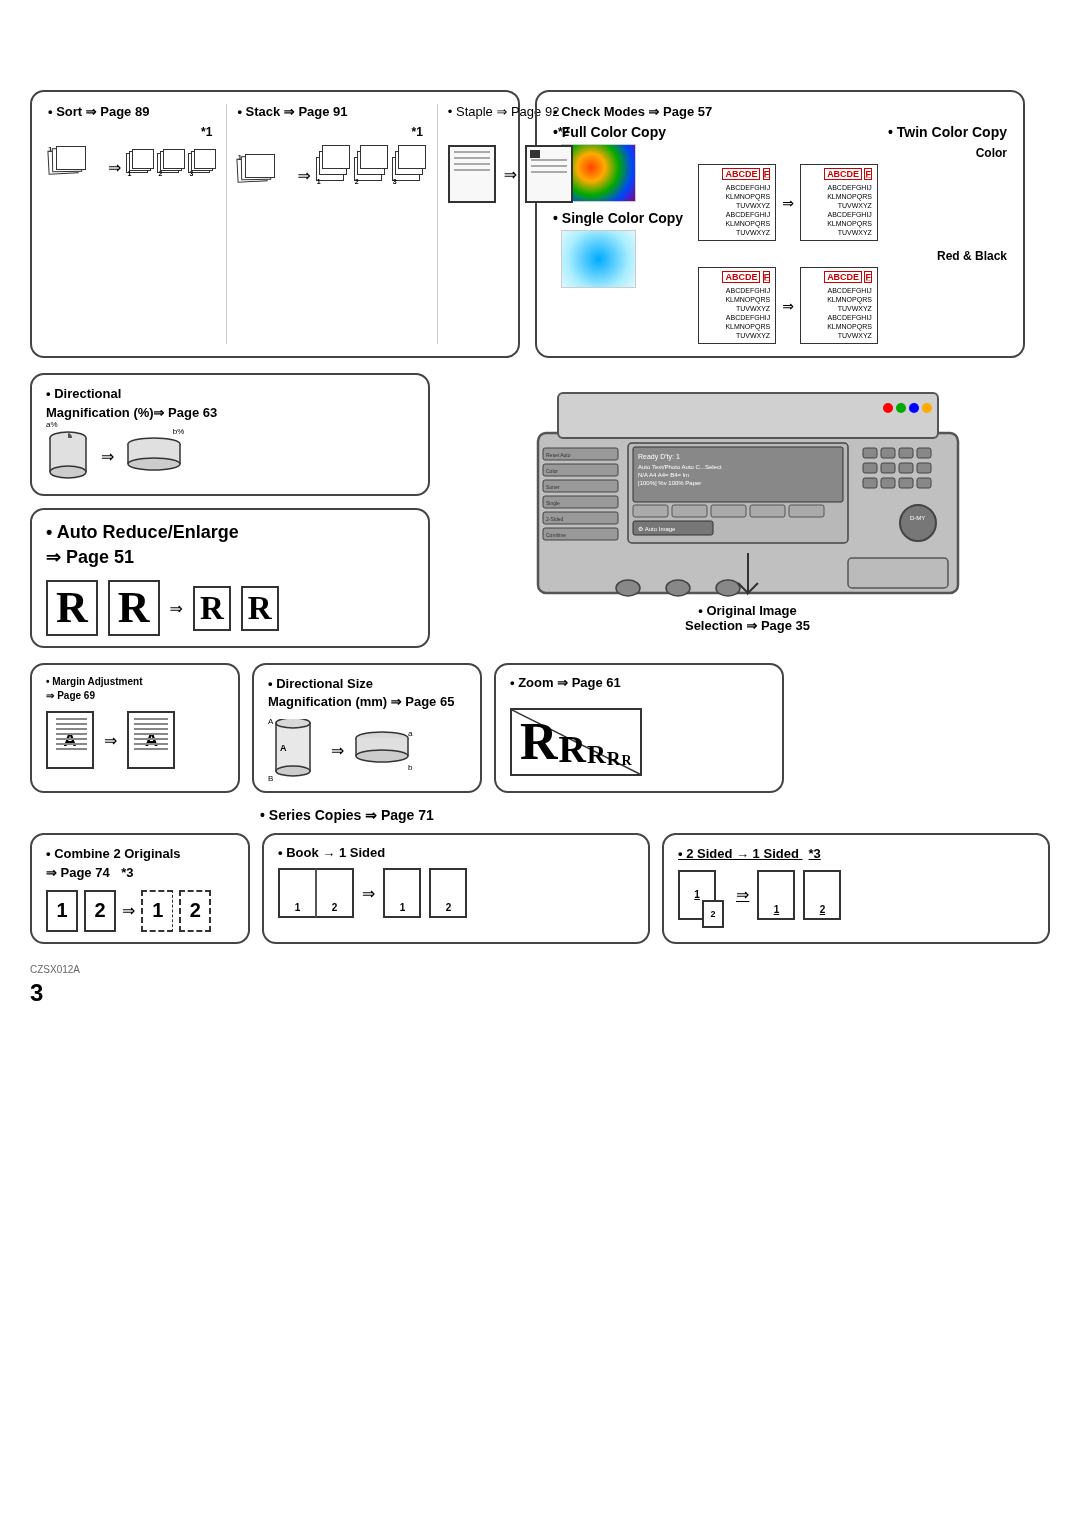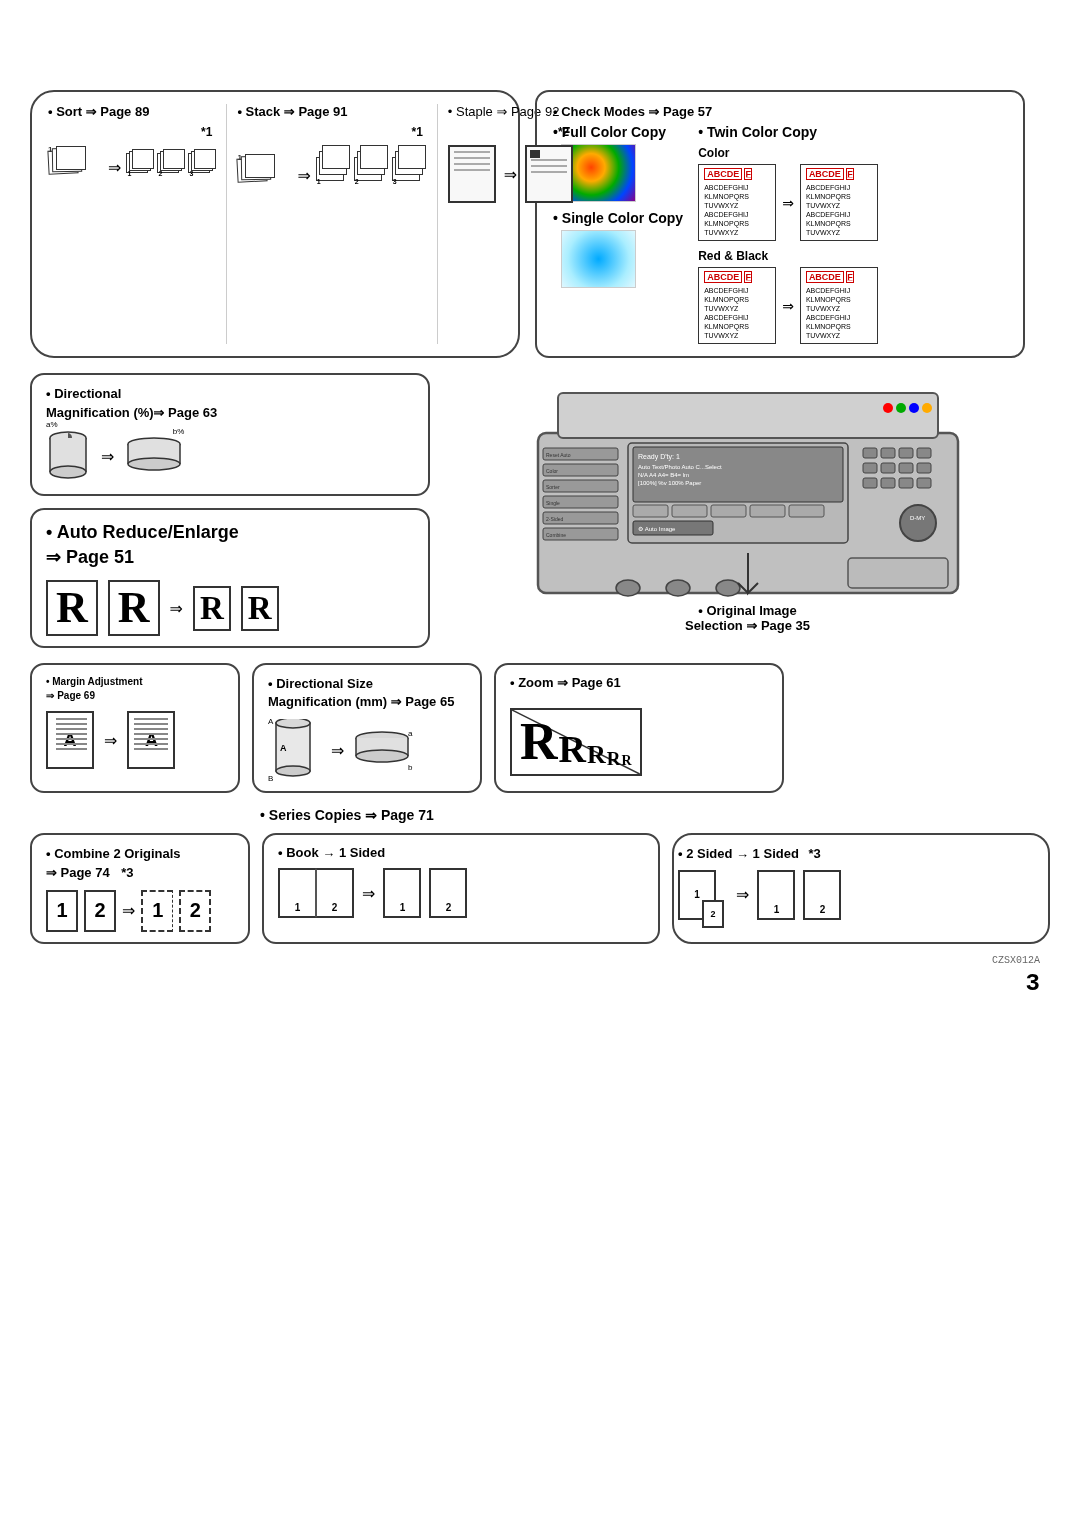--- a/index.html
+++ b/index.html
@@ -20,21 +20,21 @@
     }
 
   </style>
 </head>
 <body>
 
 <div class="full-page">
 
   <div style="display:flex; gap:15px; margin-bottom:15px; margin-top:90px;">
 
-    <div style="border:2.5px solid #444; border-radius:24px; padding:12px 16px; width:490px; display:flex; gap:0;">
+    <div style="border:2.5px solid #444; border-radius:14px; padding:12px 16px; width:490px; display:flex; gap:0;">
 
       <div style="flex:1; padding-right:10px; border-right:1px solid #ccc;">
         <div style="font-size:13px; font-weight:bold; margin-bottom:6px;">• Sort ⇒ Page 89</div>
         <div style="font-size:12px; font-weight:bold; margin-bottom:6px; text-align:right; padding-right:4px;">*1</div>
 
         <div style="display:flex; align-items:flex-end; gap:5px;">
           <div style="position:relative; display:flex; align-items:flex-end;">
             <div style="position:relative; width:55px; height:32px;">
               <div style="position:absolute; left:0; top:5px; width:30px; height:24px; border:1.5px solid #333; background:#fff; transform:rotate(-3deg);"></div>
               <div style="position:absolute; left:4px; top:3px; width:30px; height:24px; border:1.5px solid #333; background:#fff; transform:rotate(-1deg);"></div>
@@ -130,21 +130,21 @@
             <div style="width:75px; height:58px; border:1px solid #ccc; background: radial-gradient(circle at 40% 40%, #ff4400, #ffaa00, #00aa00, #0044ff, #880088); margin-left:8px;"></div>
           </div>
 
 
           <div>
             <div style="font-size:14px; font-weight:bold; margin-bottom:4px;">• Single Color Copy</div>
             <div style="width:75px; height:58px; border:1px solid #ccc; background: radial-gradient(circle at 50% 50%, #00aaff, #55ccff, #aaeeff, #e0f8ff); margin-left:8px;"></div>
           </div>
         </div>
 
-        <div style="flex:1;">
+        <div style="flex:1;text-align:right;">
           <div style="font-size:14px; font-weight:bold; margin-bottom:6px;">• Twin Color Copy</div>
 
           <div style="font-size:12px; font-weight:bold; margin-bottom:4px;">Color</div>
           <div style="display:flex; align-items:center; gap:6px; margin-bottom:8px;">
             <div style="border:1.5px solid #333; padding:3px 5px; font-size:8px; line-height:1.4; width:78px;">
               <div><span style="color:#cc0000; font-weight:bold; border:1px solid #cc0000; padding:0 2px; font-size:9px;">ABCDE</span> <span style="color:#cc0000; border:1px solid #cc0000; font-size:9px; font-weight:bold;">F̲</span></div>
               <div style="font-size:7px; line-height:1.3; margin-top:2px;">ABCDEFGHIJ<br>KLMNOPQRS<br>TUVWXYZ<br>ABCDEFGHIJ<br>KLMNOPQRS<br>TUVWXYZ</div>
             </div>
             <span style="font-size:14px;">⇒</span>
             <div style="border:1.5px solid #333; padding:3px 5px; font-size:8px; line-height:1.4; width:78px;">
@@ -407,36 +407,36 @@
           <div style="width:38px; height:50px; border:2px solid #333; border-right:1px solid #555; background:#fff; display:flex; align-items:flex-end; justify-content:center; padding-bottom:3px; font-size:10px; font-weight:bold;">1</div>
           <div style="width:38px; height:50px; border:2px solid #333; border-left:1px solid #555; background:#fff; display:flex; align-items:flex-end; justify-content:center; padding-bottom:3px; font-size:10px; font-weight:bold;">2</div>
         </div>
         <span style="font-size:16px;">⇒</span>
 
         <div style="width:38px; height:50px; border:2px solid #333; background:#fff; display:flex; align-items:flex-end; justify-content:center; padding-bottom:3px; font-size:10px; font-weight:bold;">1</div>
         <div style="width:38px; height:50px; border:2px solid #333; background:#fff; display:flex; align-items:flex-end; justify-content:center; padding-bottom:3px; font-size:10px; font-weight:bold;">2</div>
       </div>
     </div>
 
-    <div style="border:2.5px solid #444; border-radius:20px; padding:10px 4px; flex:1;">
+    <div style="border:2.5px solid #444; border-radius:14px; padding:10px 14px; flex:1;text-decoration:underline;">
       <div style="font-size:13px; font-weight:bold; margin-bottom:6px; line-height:1.4;">
         <span>• 2 Sided → 1 Sided</span>
         <span style="margin-left:6px;">*3</span>
       </div>
       <div style="display:flex; align-items:center; gap:8px;">
 
         <div style="position:relative; width:38px; height:50px;">
           <div style="width:38px; height:50px; border:2px solid #333; background:#fff; display:flex; align-items:center; justify-content:center; font-size:10px; font-weight:bold;">1</div>
           <div style="position:absolute; bottom:-8px; right:-8px; width:22px; height:28px; border:2px solid #333; background:#fff; display:flex; align-items:center; justify-content:center; font-size:9px; font-weight:bold;">2</div>
         </div>
         <span style="font-size:16px; margin-left:12px;">⇒</span>
         <div style="width:38px; height:50px; border:2px solid #333; background:#fff; display:flex; align-items:flex-end; justify-content:center; padding-bottom:3px; font-size:10px; font-weight:bold;">1</div>
         <div style="width:38px; height:50px; border:2px solid #333; background:#fff; display:flex; align-items:flex-end; justify-content:center; padding-bottom:3px; font-size:10px; font-weight:bold;">2</div>
       </div>
     </div>
   </div>
 
-  <div style="text-align:right; margin-top:11px; padding-right:10px;font-family:Liberation Mono, monospace;">
+  <div style="margin-top:20px; padding-right:10px;">
     <div style="font-size:10px; color:#666; margin-bottom:4px;">CZSX012A</div>
     <div style="font-size:24px; font-weight:bold;">3</div>
   </div>
 
 </div>
 
 </body></html>

